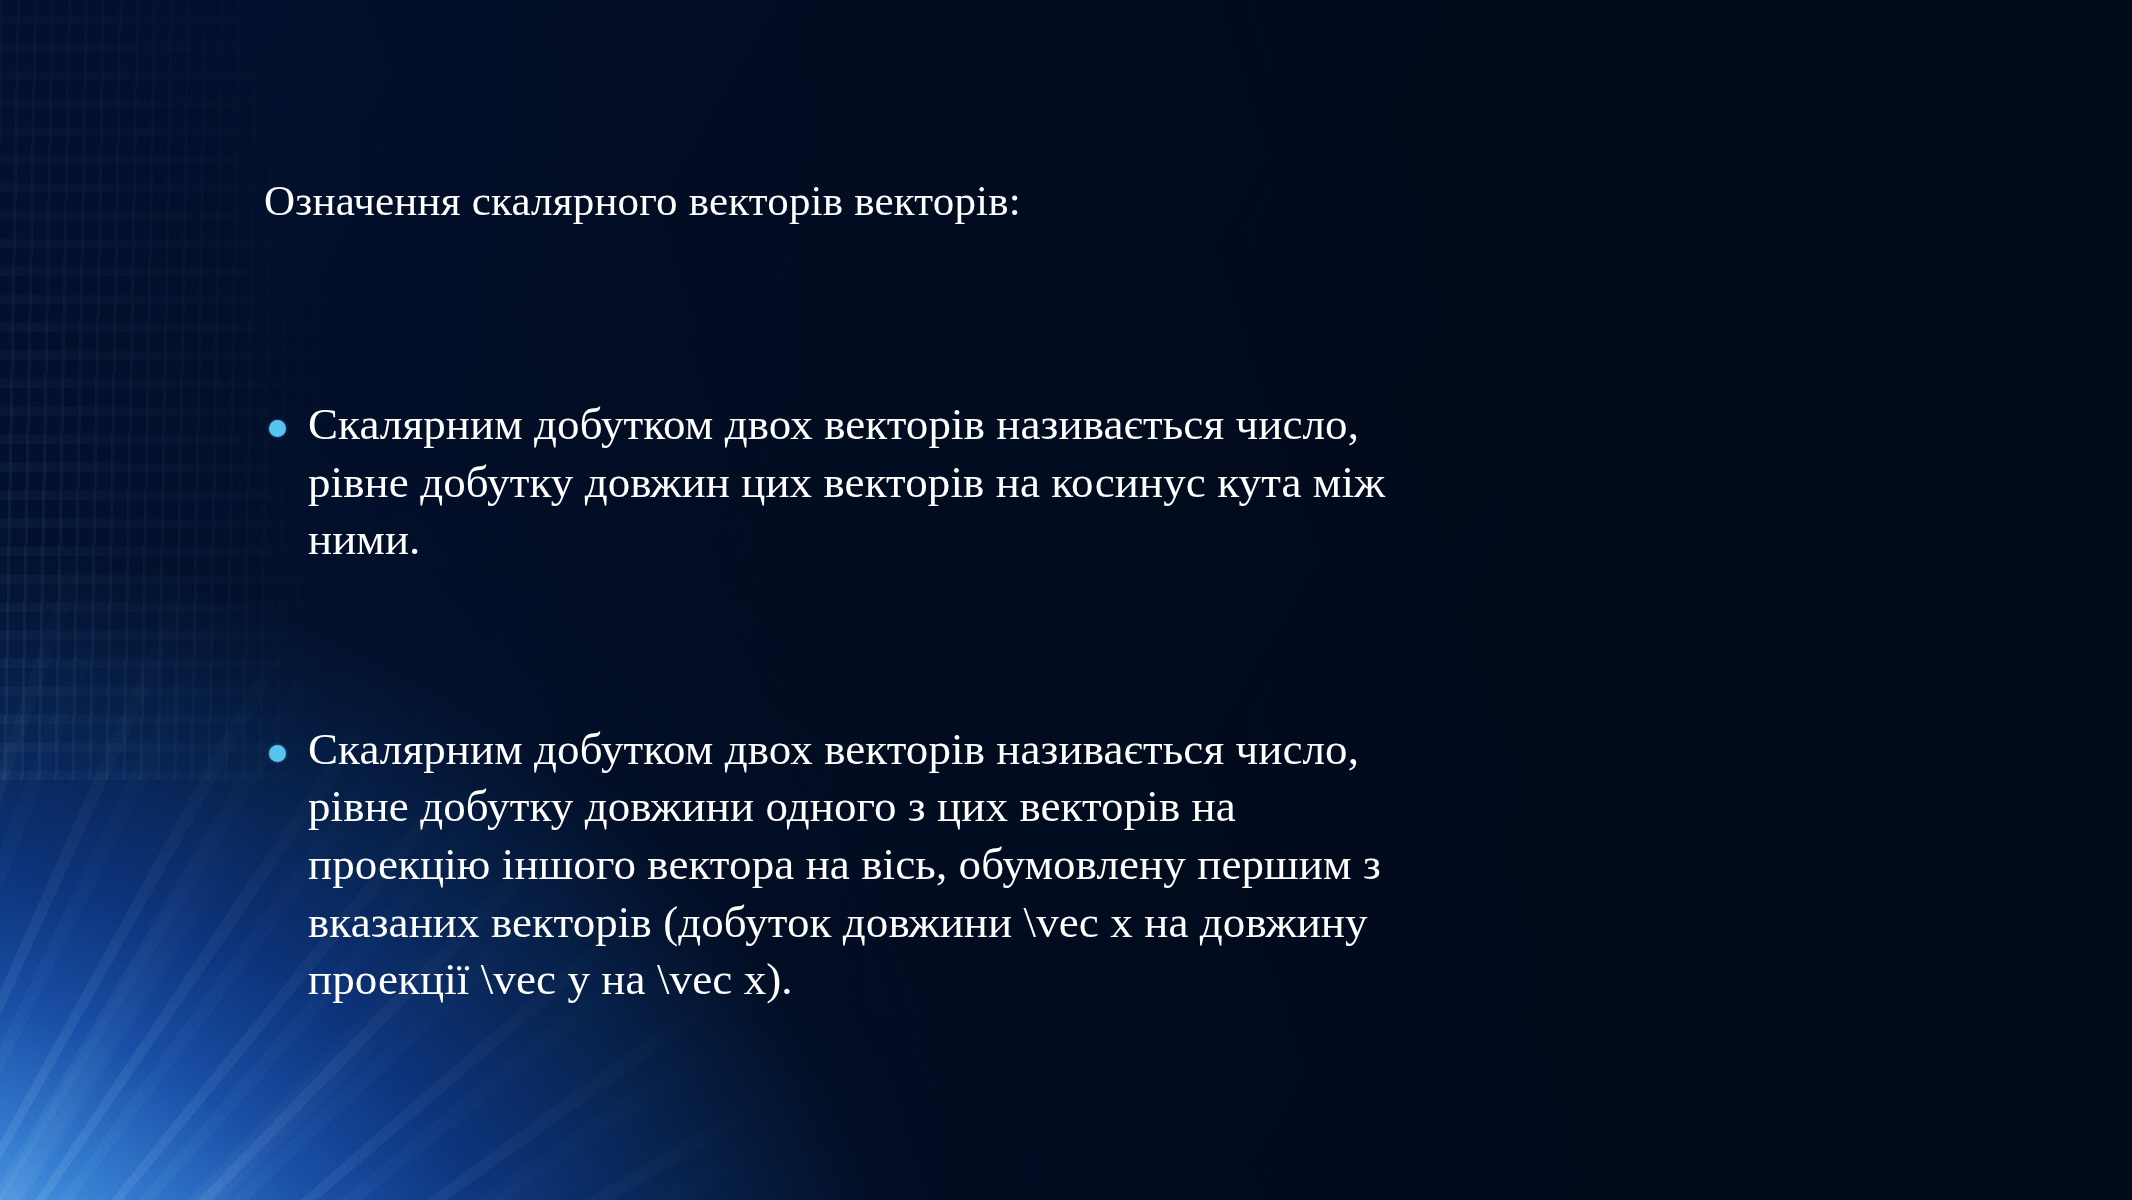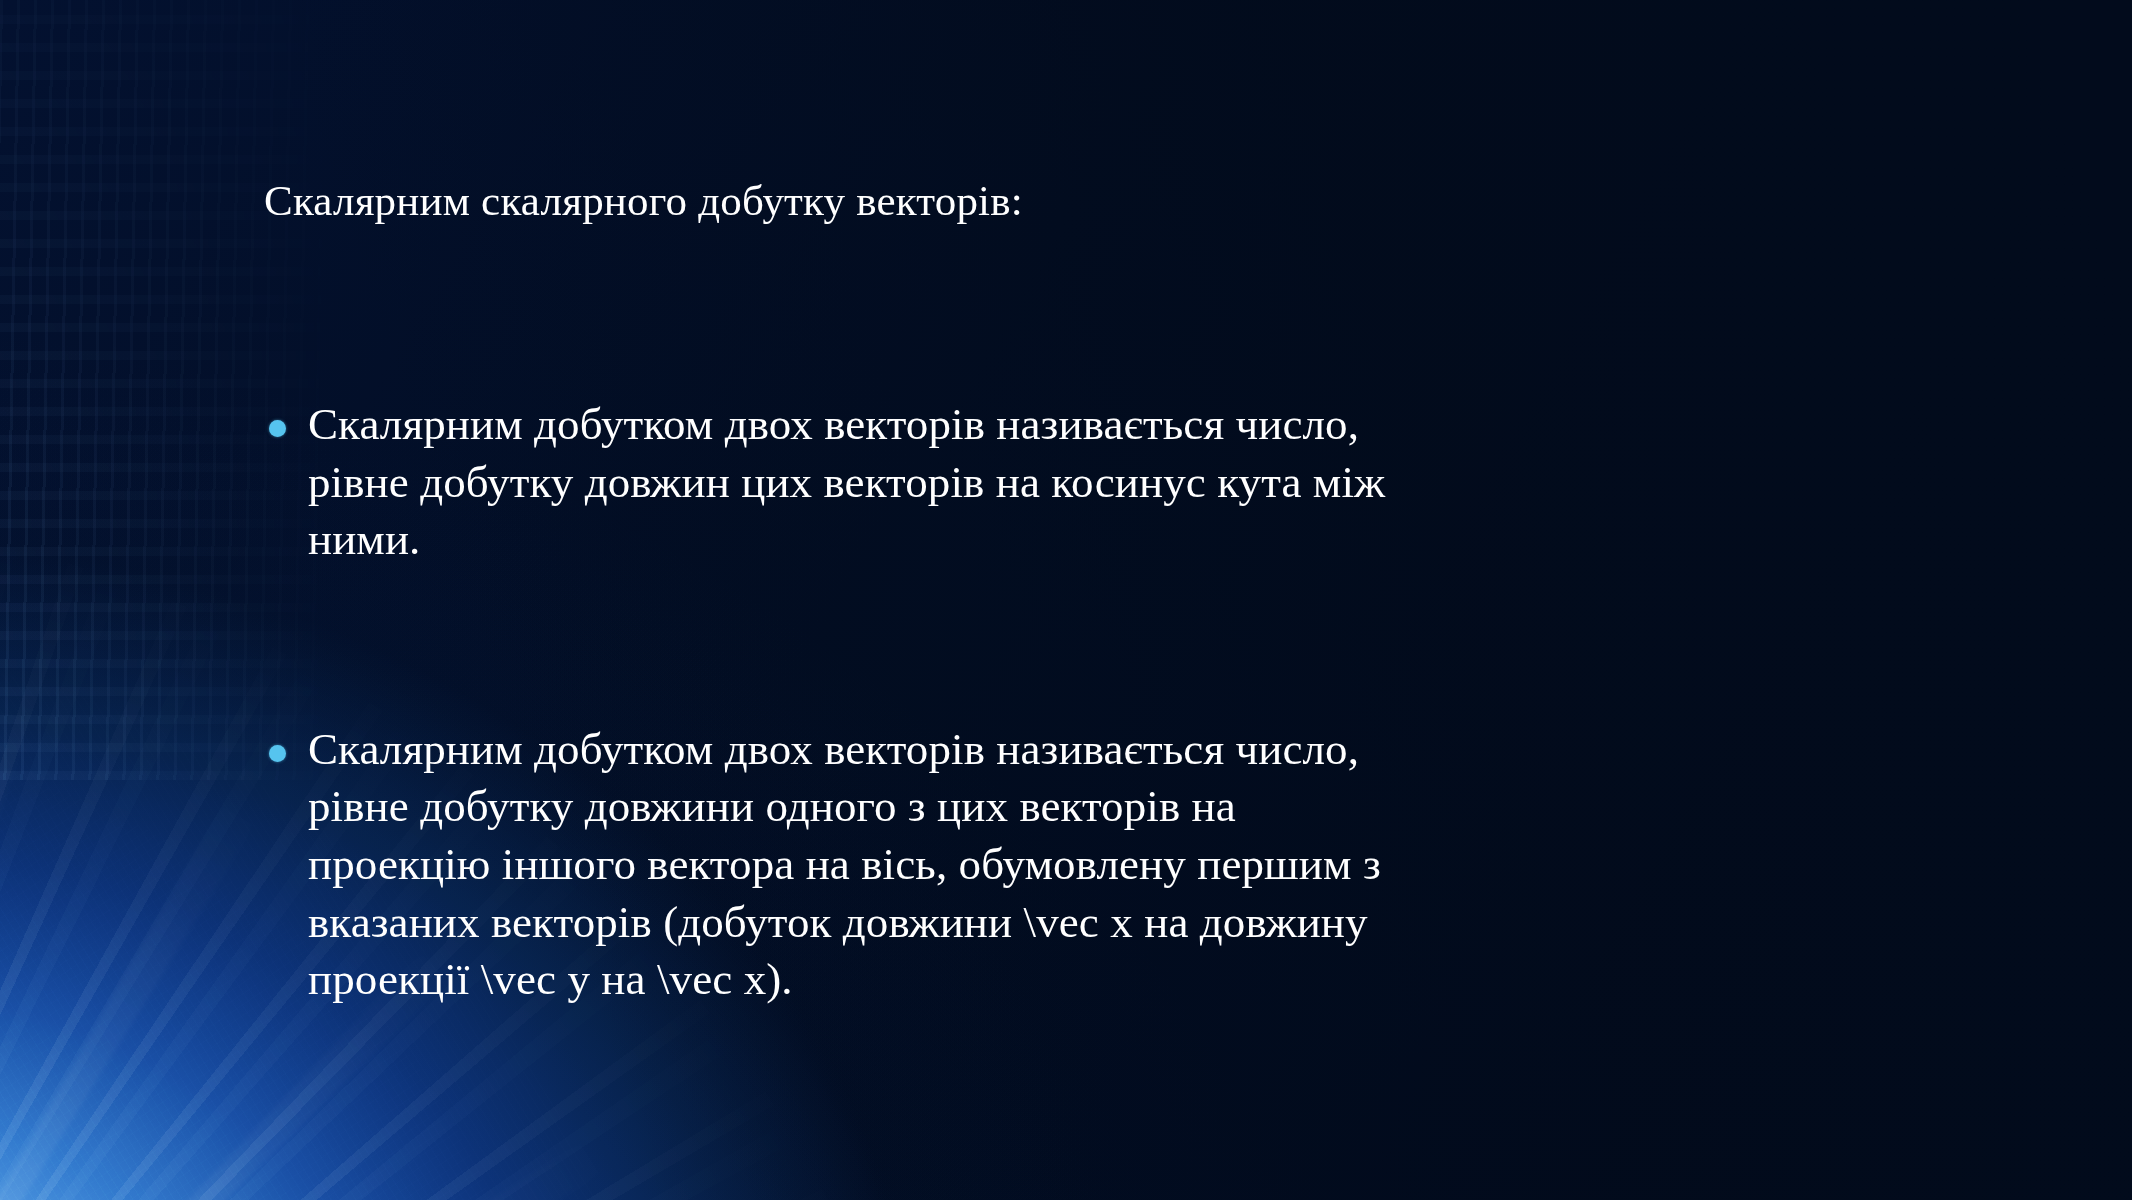--- a/index.html
+++ b/index.html
@@ -225,21 +225,21 @@
   <div class="bg-glow2"></div>
   <div class="bg-rays"></div>
   <div class="bg-beams"></div>
   <div class="bg-weave-a"></div>
   <div class="bg-weave-b"></div>
   <div class="bg-streaks-left"></div>
   <div class="bg-vignette"></div>
 
   <div class="content">
 
-    <div class="slide-title">Скалярним скалярного добутку векторів:</div>
+    <div class="slide-title">Означення скалярного векторів векторів:</div>
 
     <ul class="bullet-list">
 
       <li class="bullet-item">
         <span class="bullet-marker"></span>
         <span class="bullet-text">Скалярним добутком двох векторів називається число,
 рівне добутку довжин цих векторів на косинус кута між
 ними.</span>
       </li>
 

